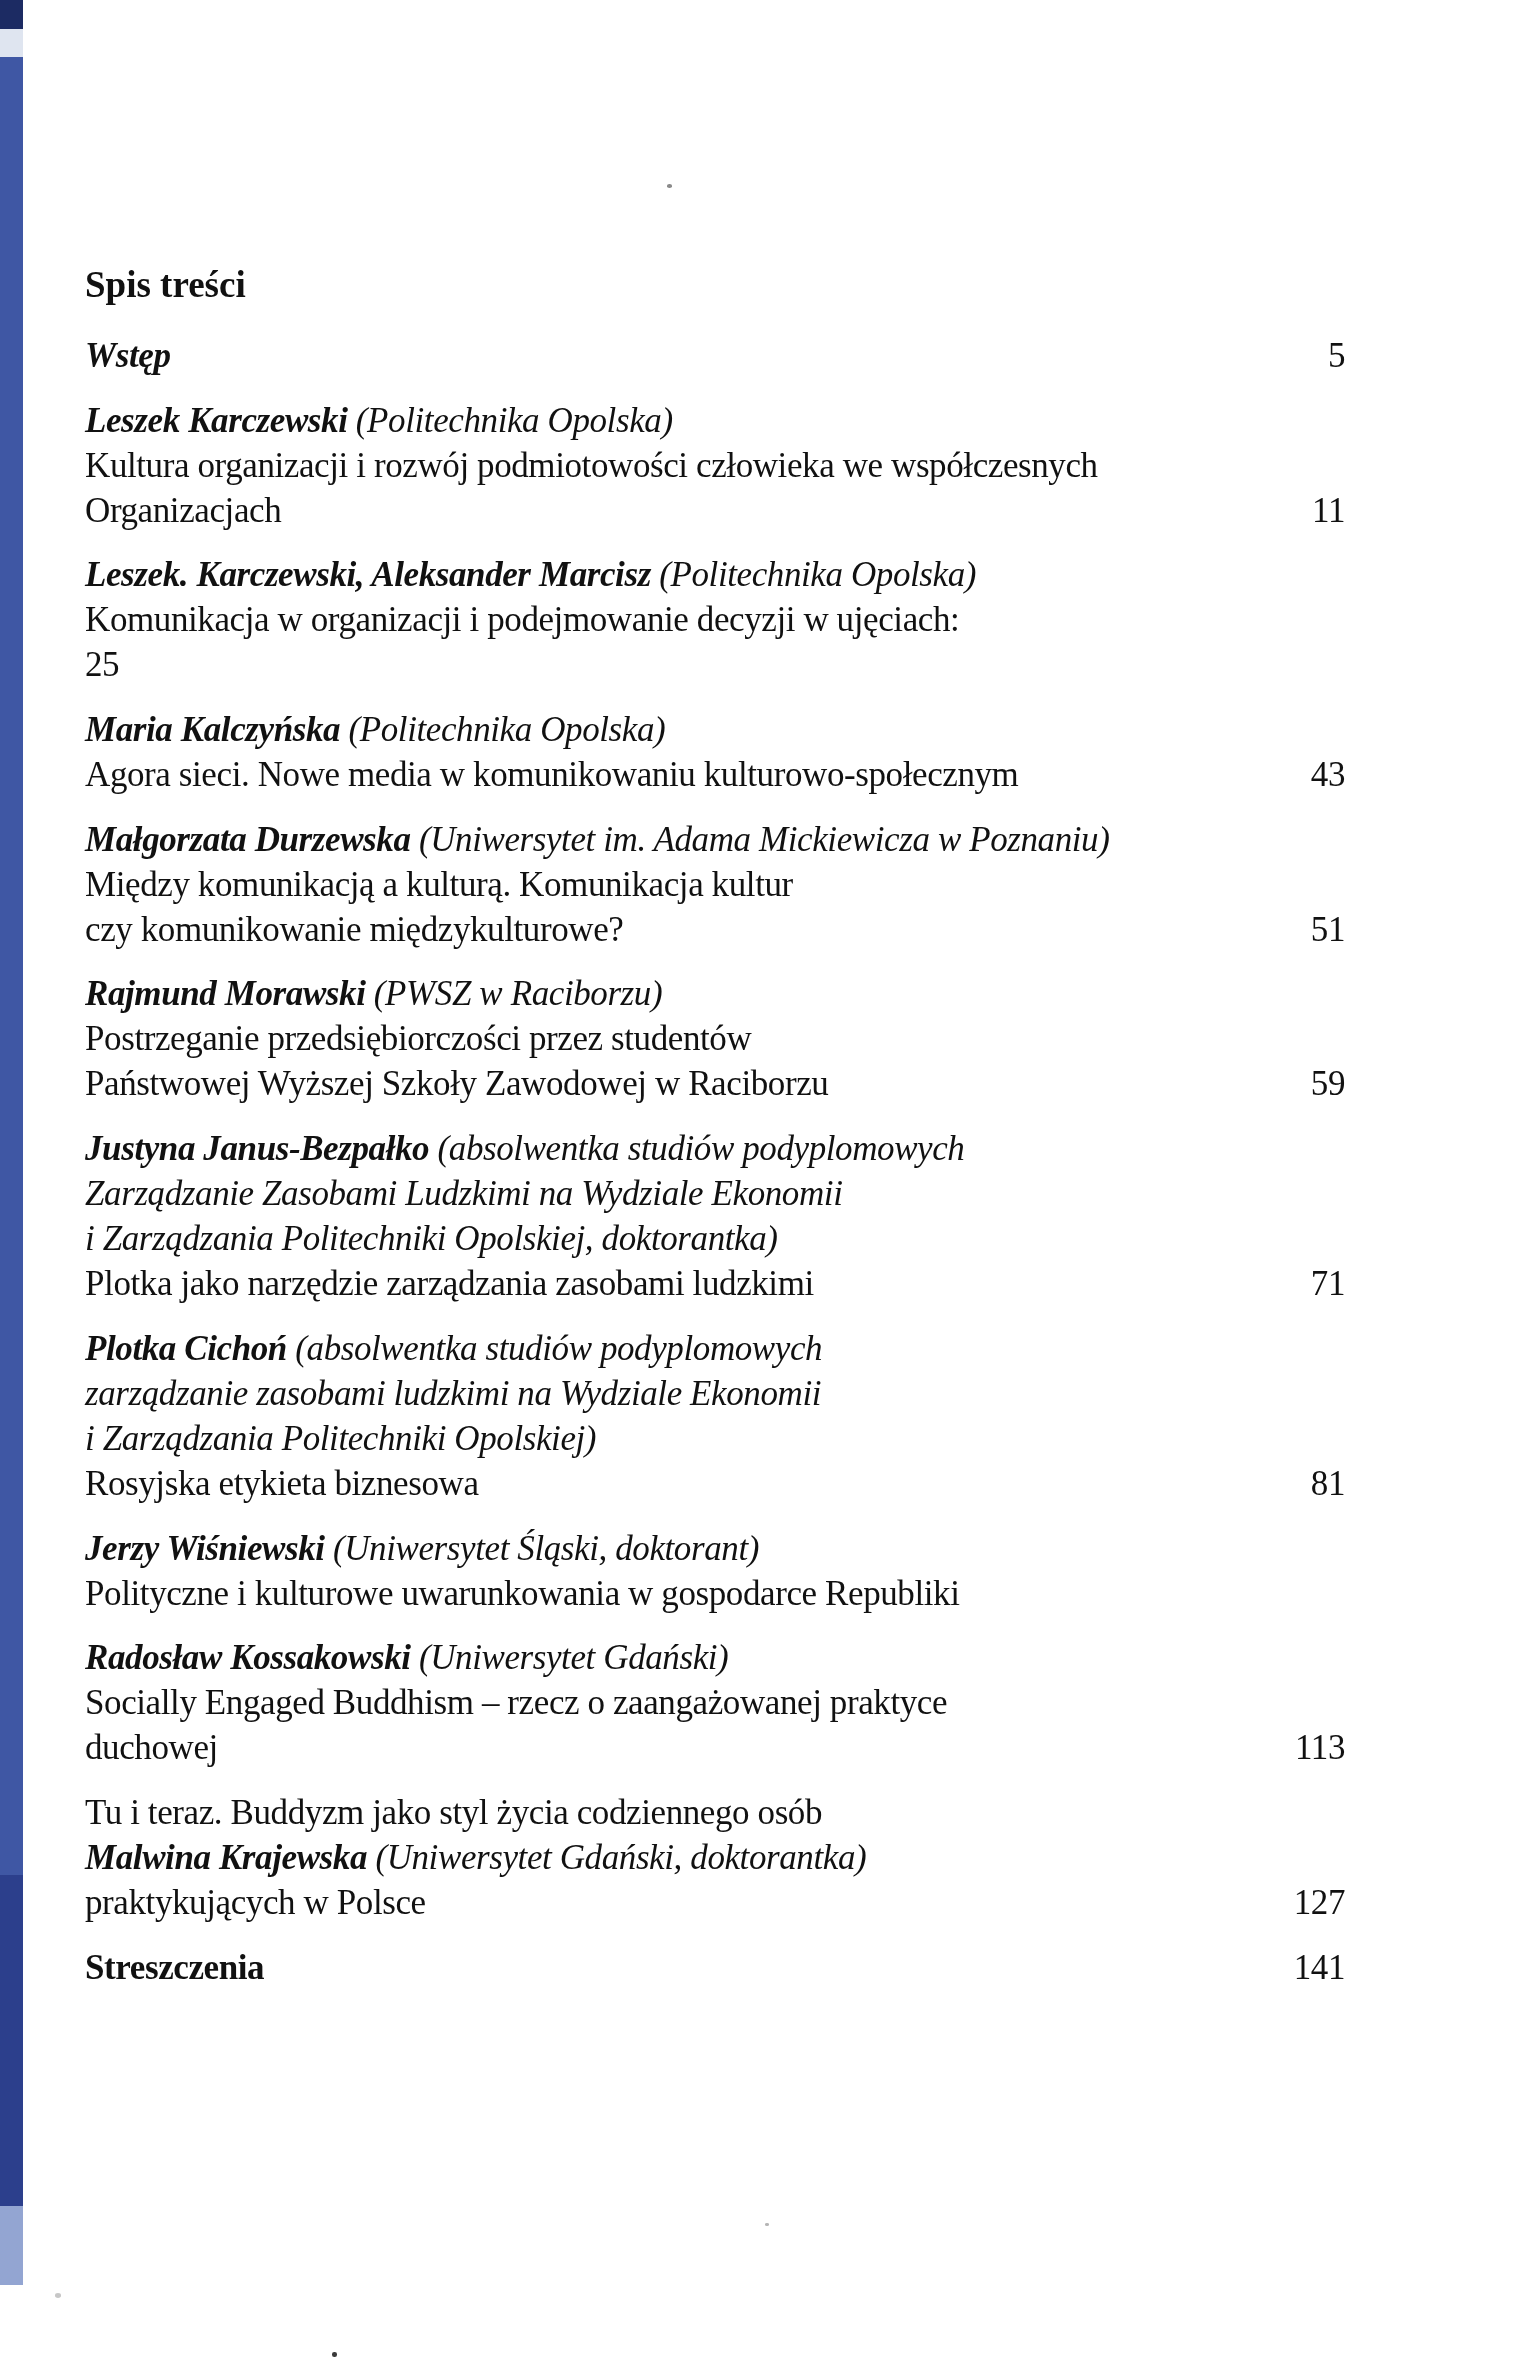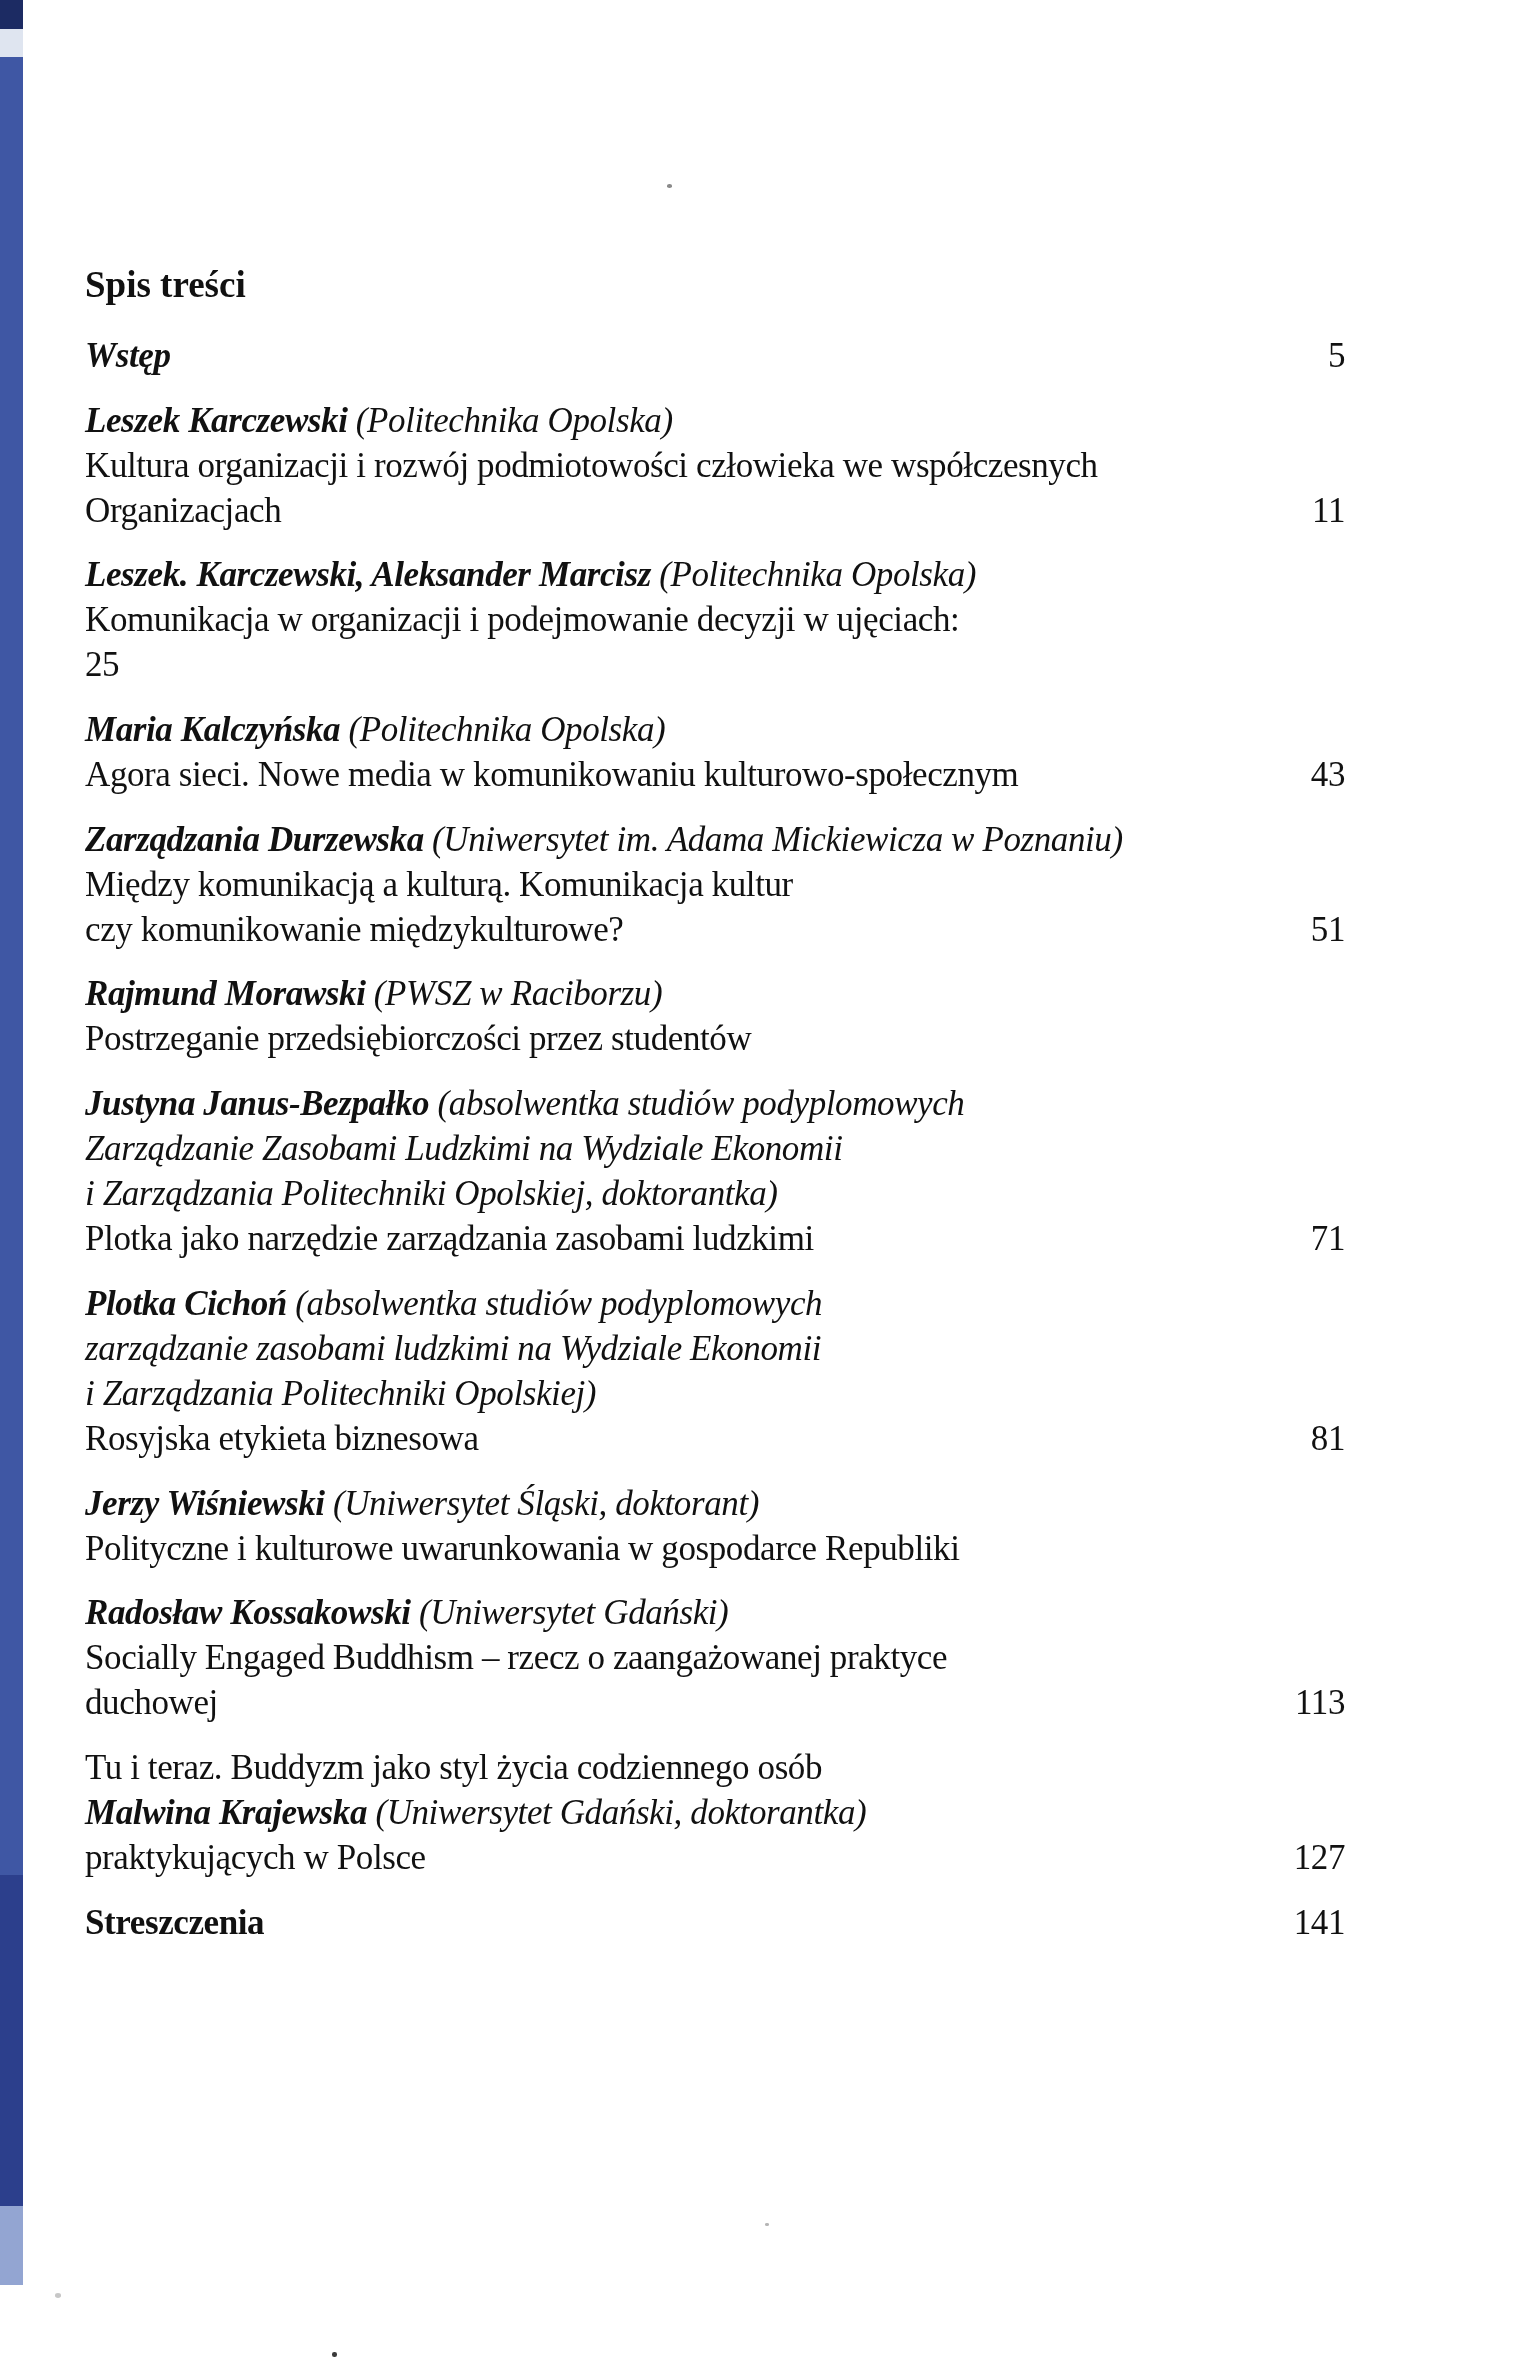--- a/index.html
+++ b/index.html
@@ -95,30 +95,34 @@
         </div>
       </div>
       <div class="block entry">
         <div class="line"><span class="author">Maria Kalczyńska</span><span class="aff"> (Politechnika Opolska)</span></div>
         <div class="line with-page">
           <span class="ttl">Agora sieci. Nowe media w komunikowaniu kulturowo-społecznym</span>
           <span class="pg">43</span>
         </div>
       </div>
       <div class="block entry">
-        <div class="line"><span class="author">Zarządzania Durzewska</span><span class="aff"> (Uniwersytet im. Adama Mickiewicza w Poznaniu)</span></div>
+        <div class="line"><span class="author">Małgorzata Durzewska</span><span class="aff"> (Uniwersytet im. Adama Mickiewicza w Poznaniu)</span></div>
         <div class="line">Między komunikacją a kulturą. Komunikacja kultur</div>
         <div class="line with-page">
           <span class="ttl">czy komunikowanie międzykulturowe?</span>
           <span class="pg">51</span>
         </div>
       </div>
       <div class="block entry">
         <div class="line"><span class="author">Rajmund Morawski</span><span class="aff"> (PWSZ w Raciborzu)</span></div>
         <div class="line">Postrzeganie przedsiębiorczości przez studentów</div>
+        <div class="line with-page">
+          <span class="ttl">Państwowej Wyższej Szkoły Zawodowej w Raciborzu</span>
+          <span class="pg">59</span>
+        </div>
       </div>
       <div class="block entry">
         <div class="line"><span class="author">Justyna Janus-Bezpałko</span><span class="aff"> (absolwentka studiów podyplomowych</span></div>
         <div class="line aff-cont">Zarządzanie Zasobami Ludzkimi na Wydziale Ekonomii</div>
         <div class="line aff-cont">i Zarządzania Politechniki Opolskiej, doktorantka)</div>
         <div class="line with-page">
           <span class="ttl">Plotka jako narzędzie zarządzania zasobami ludzkimi</span>
           <span class="pg">71</span>
         </div>
       </div>

